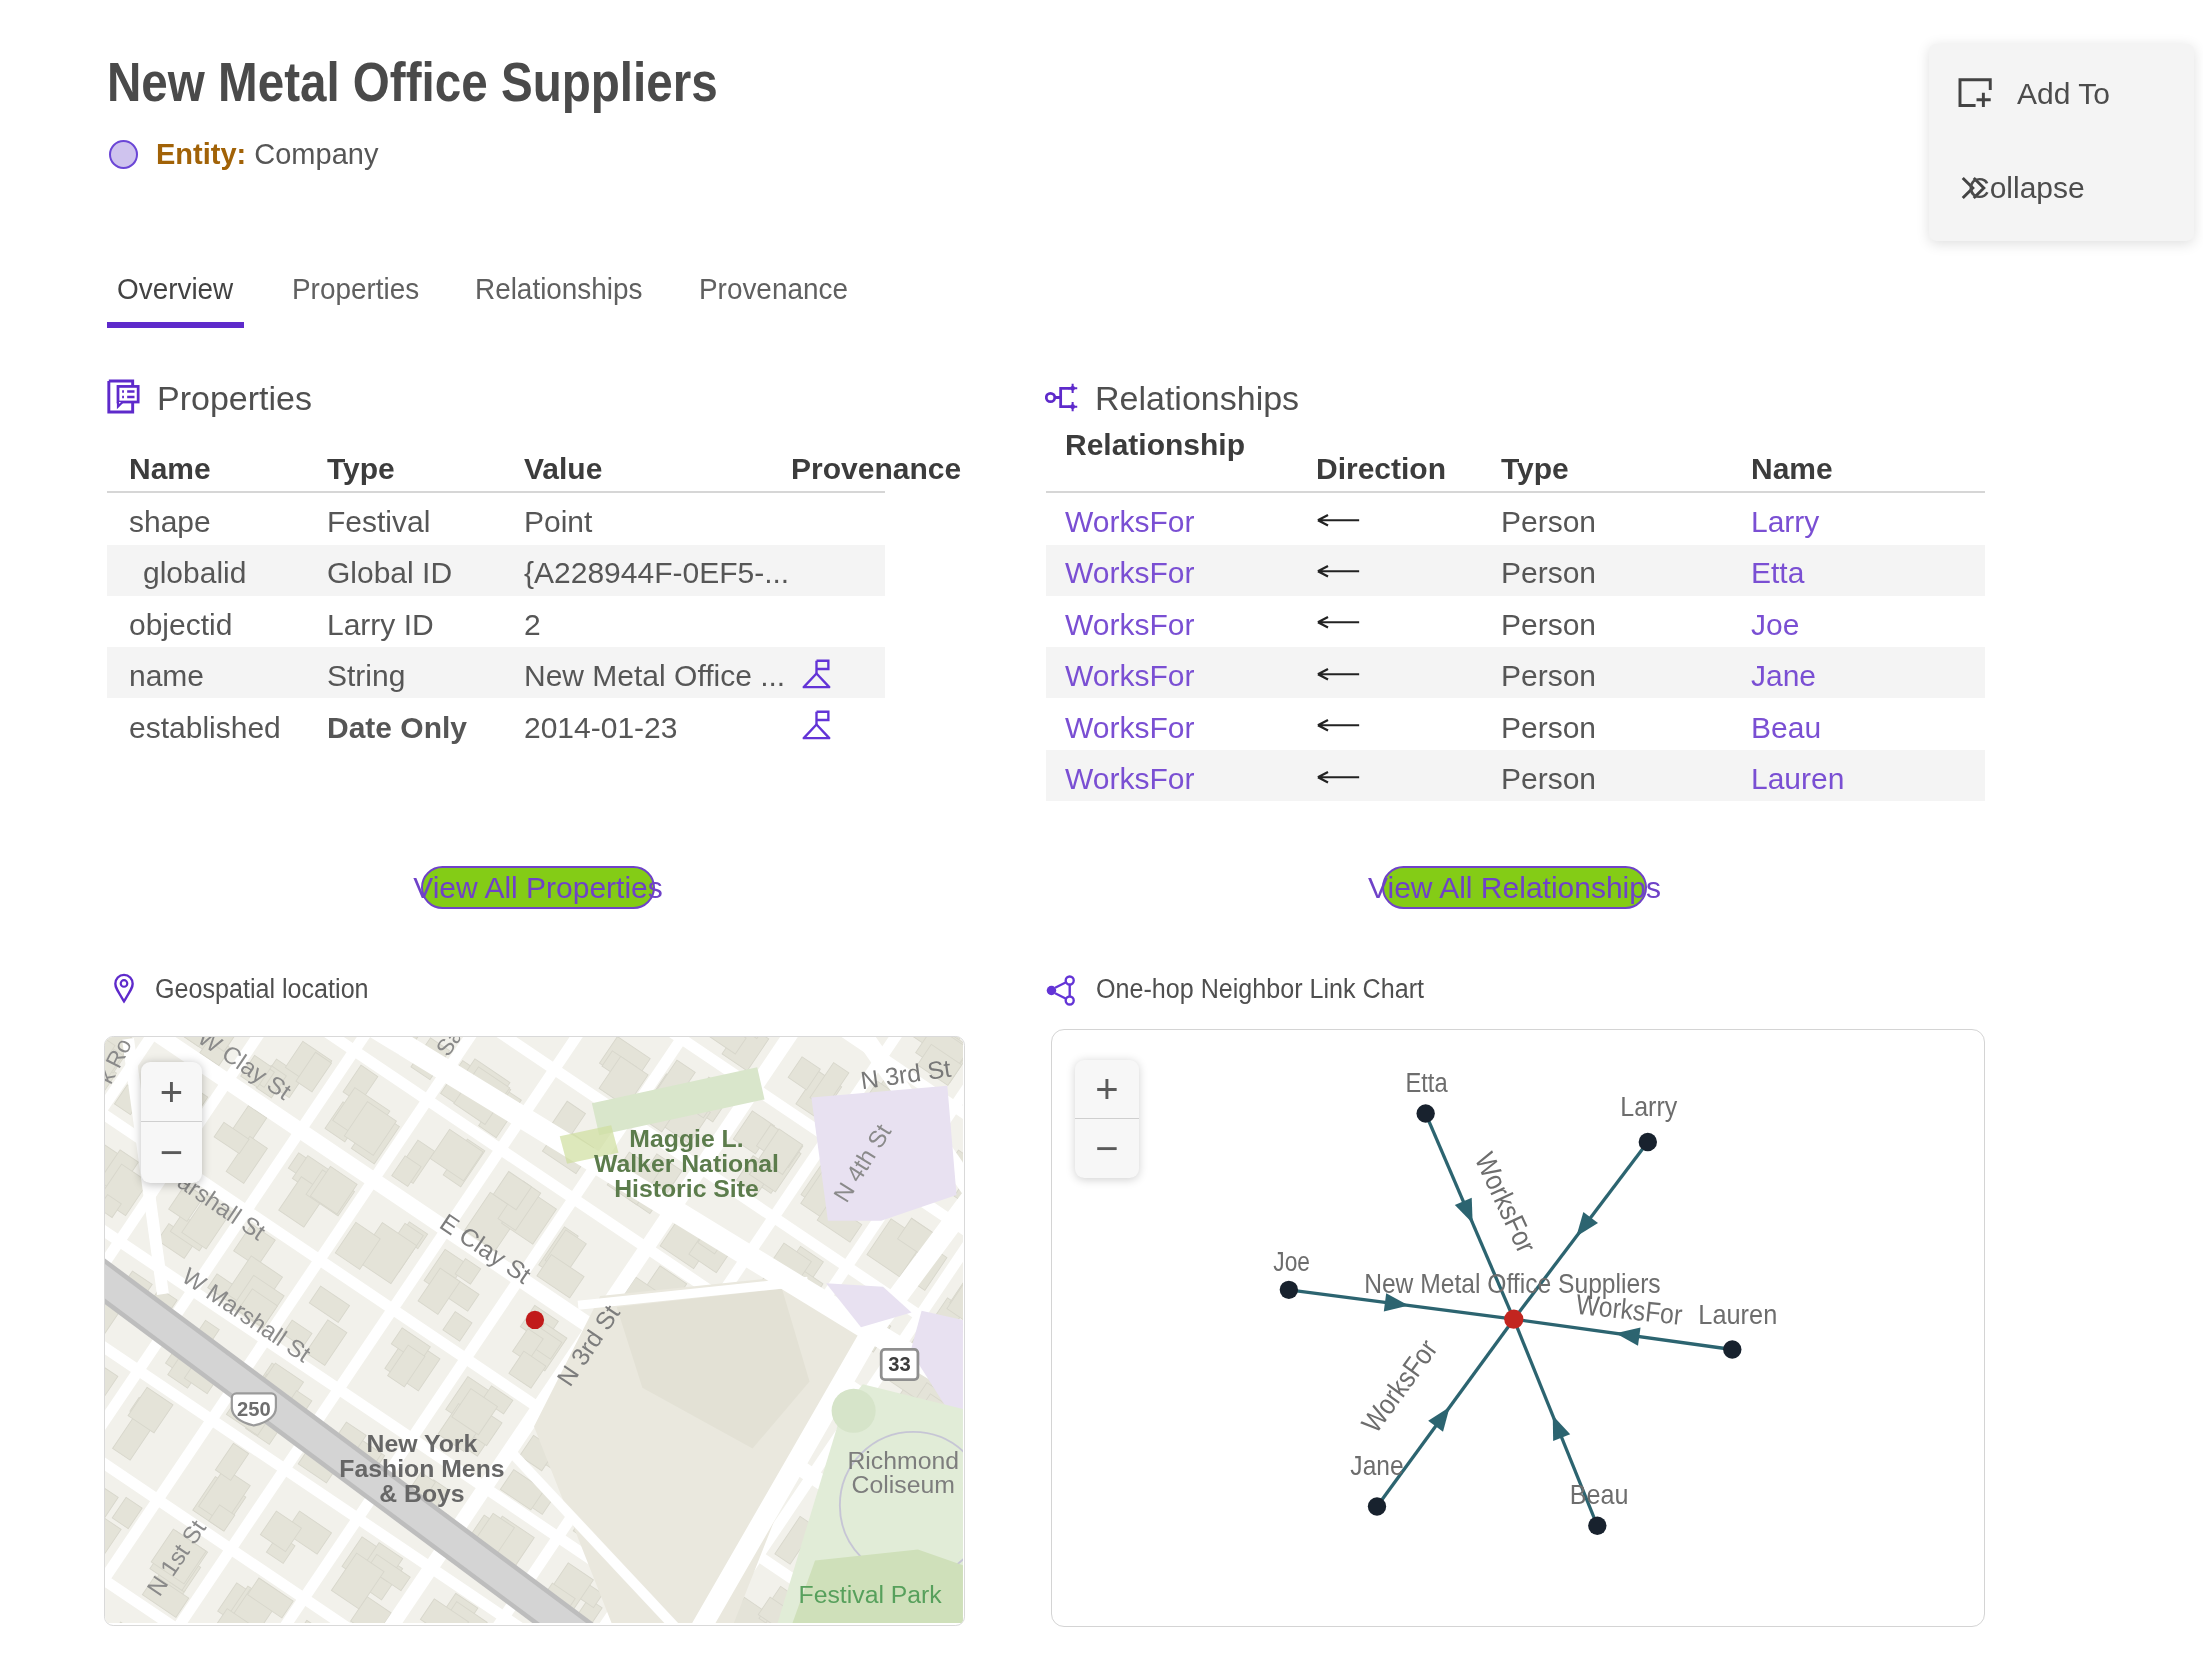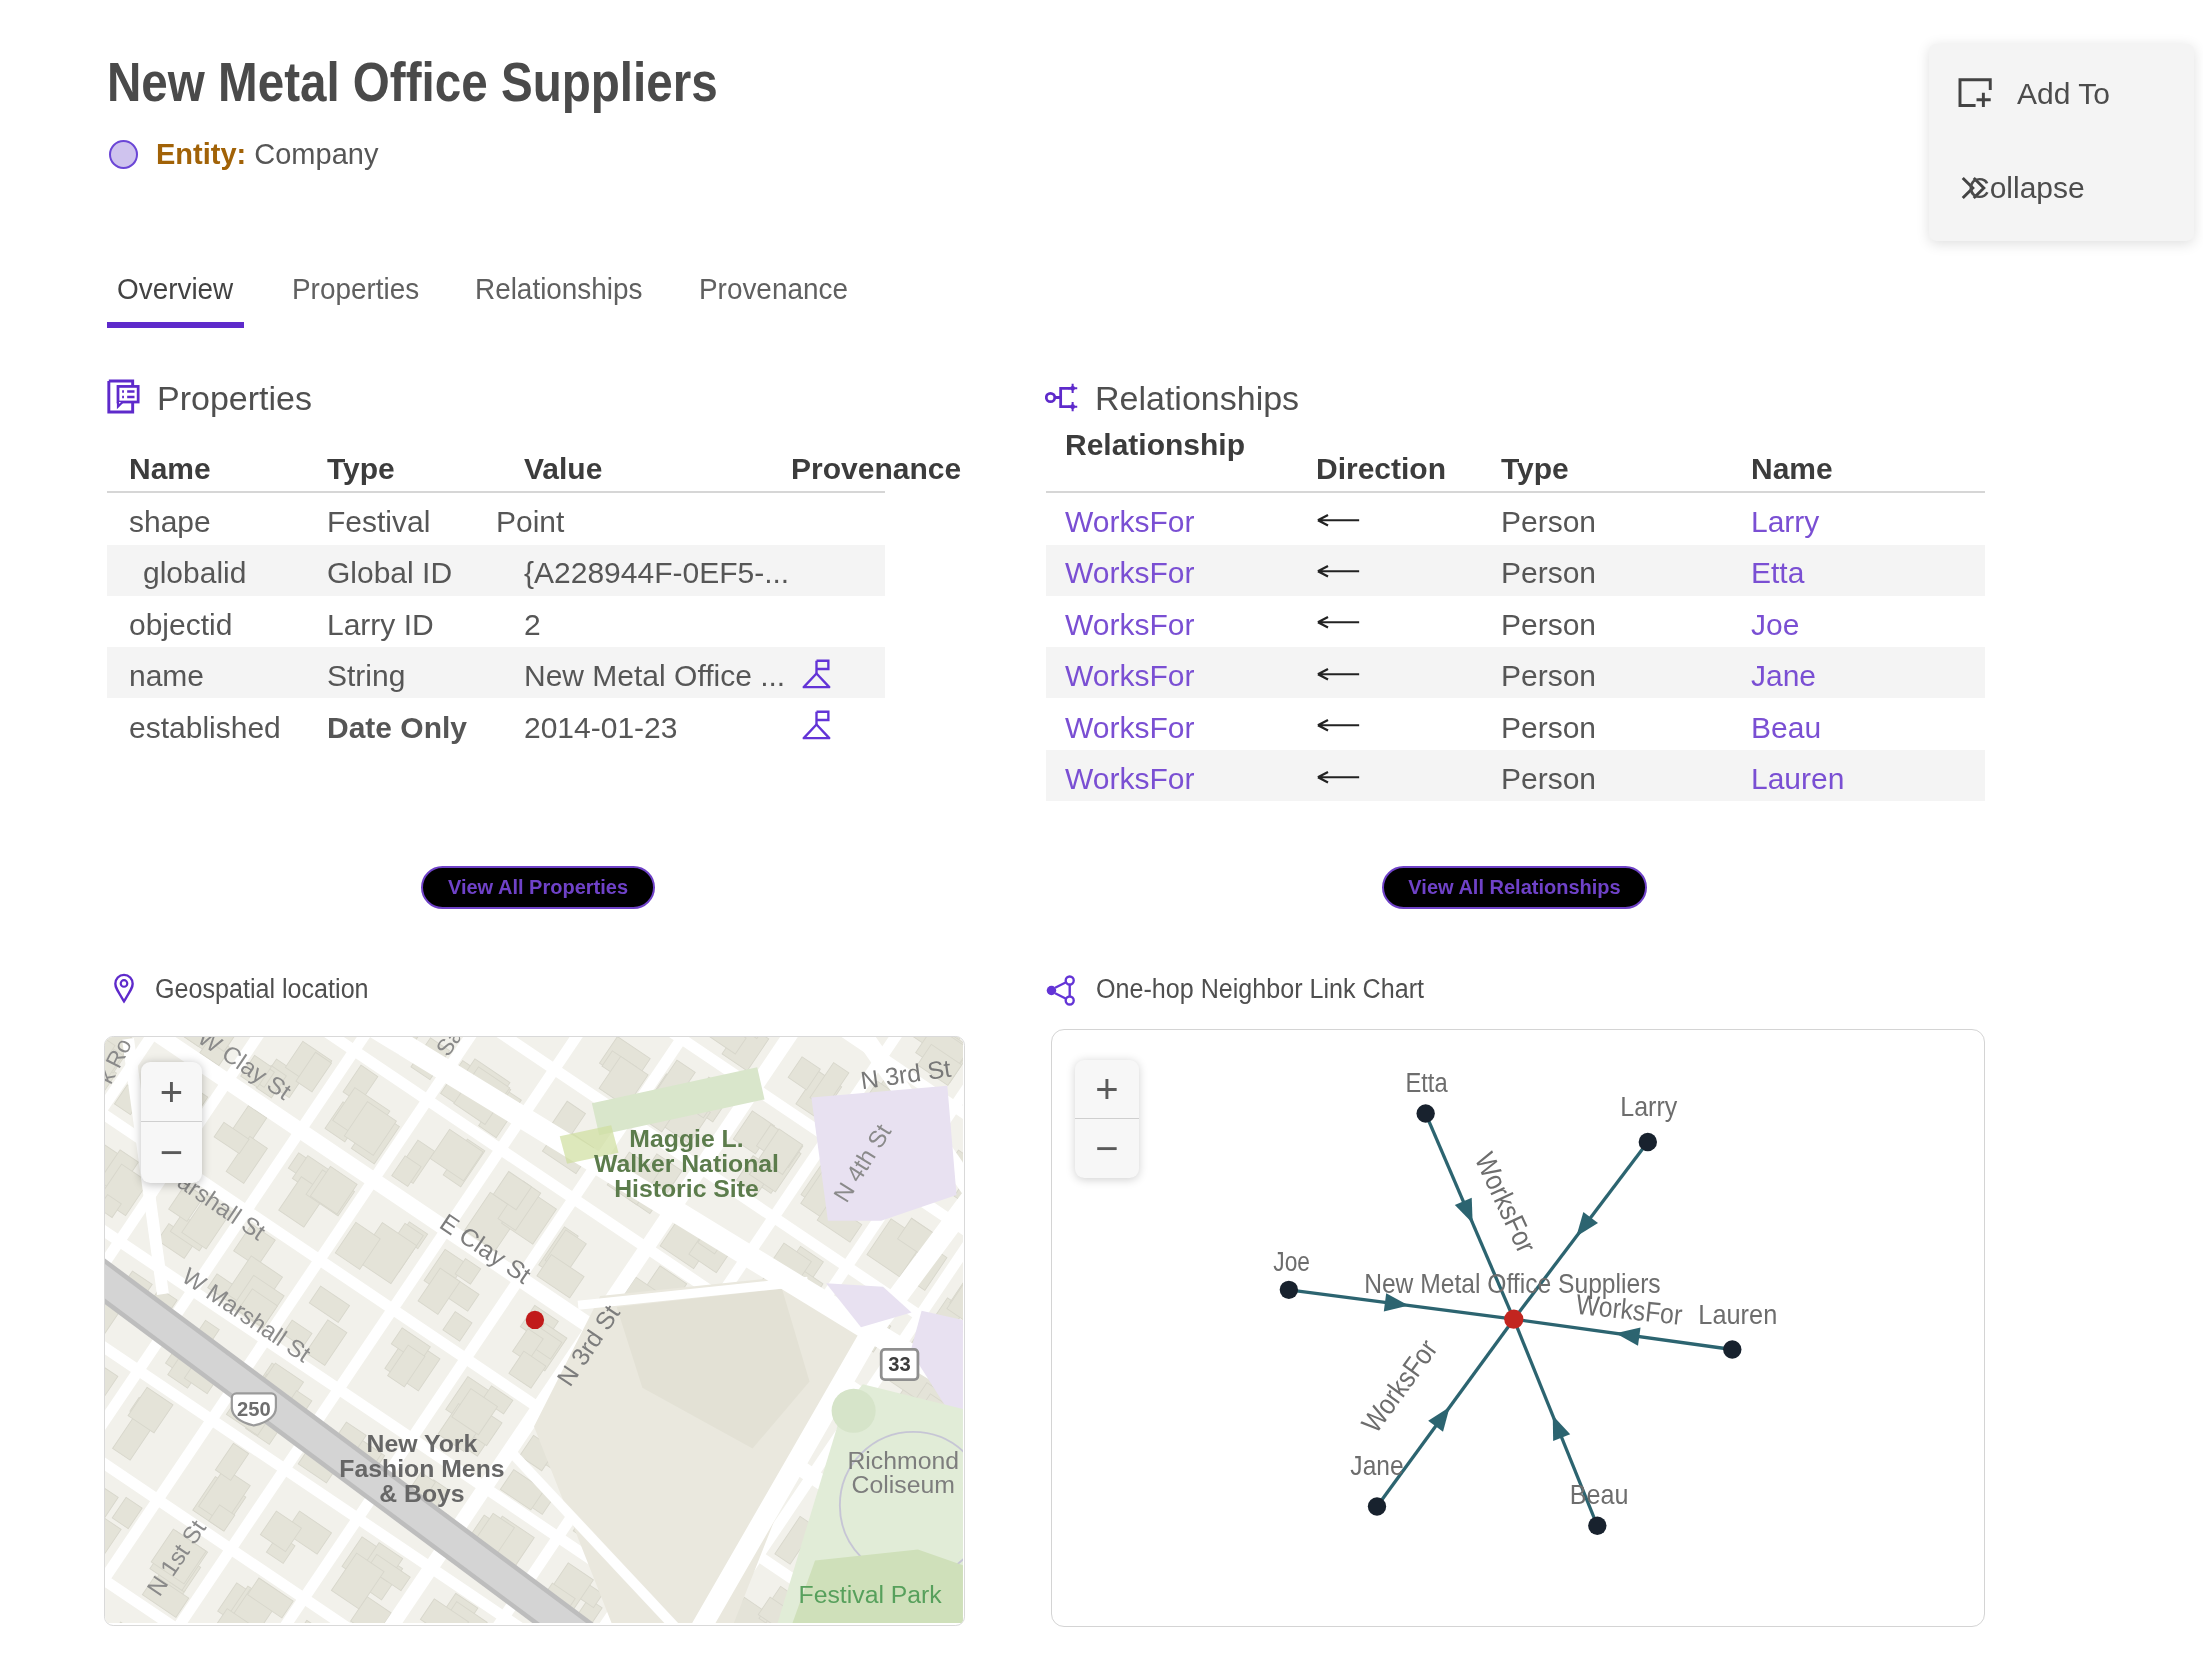--- a/index.html
+++ b/index.html
@@ -8,21 +8,21 @@
 .h1{font-size:55px;font-weight:700;color:#4a4a4a;letter-spacing:0px;}
 .tab{font-size:30px;color:#606060;transform:scaleX(0.93);transform-origin:left top;white-space:nowrap;}
 .tab.on{color:#424242;}
 .th{font-size:30px;font-weight:700;color:#3c3c3c;}
 .td{font-size:30px;color:#565656;}
 .lnk{font-size:30px;color:#7a4fd3;}
 .band{background:#f4f4f4;}
 .sechead{font-size:34px;color:#4f4f4f;}
 .sechead2{font-size:27px;color:#4f4f4f;transform:scaleX(0.93);transform-origin:left top;white-space:nowrap;}
 .pill{position:absolute;border:2.3px solid #6f42c8;border-radius:22px;color:#6f42c8;
-  font-size:20px;display:flex;align-items:center;justify-content:center;background:#000000;white-space:nowrap;letter-spacing:0px;font-weight:bold;}
+  font-size:30px;display:flex;align-items:center;justify-content:center;background:#84cc16;white-space:nowrap;letter-spacing:0px;}
 </style></head>
 <body>
 <div class="abs h1" style="left:107px;top:50px;transform:scaleX(0.865);transform-origin:left top;">New Metal Office Suppliers</div>
 <div class="abs" style="left:109px;top:140px;width:29px;height:29px;border-radius:50%;background:#cfc3ee;border:2.8px solid #6b46d6;box-sizing:border-box;"></div>
 <div class="abs" style="left:156px;top:138px;font-size:29px;color:#565656;"><b style="color:#a16207;">Entity:</b> Company</div>
 <div class="abs" style="left:1929px;top:44px;width:265px;height:197px;background:#f4f4f4;border-radius:7.3px;box-shadow:0 2.8px 13px rgba(0,0,0,0.13);"></div>
 <svg class="abs" style="left:1958px;top:78px;" width="37" height="33" viewBox="0 0 40 36">
 <path d="M35 13 V2 H2 v28 h17" fill="none" stroke="#434343" stroke-width="3.2"></path>
 <path d="M27.5 16 v15.5 M20 23.7 h15.5" stroke="#434343" stroke-width="3.2" fill="none"></path>
 </svg>
@@ -53,21 +53,21 @@
 <div class="abs sechead" style="left:1095px;top:379px;">Relationships</div>
 <div class="abs band" style="left:107px;top:545px;width:778px;height:51px;"></div>
 <div class="abs band" style="left:107px;top:647px;width:778px;height:51px;"></div>
 <div class="abs" style="left:107px;top:491px;width:778px;height:1.8px;background:#d6d6d6;"></div>
 <div class="abs th" style="left:129px;top:452px;">Name</div>
 <div class="abs th" style="left:327px;top:452px;">Type</div>
 <div class="abs th" style="left:524px;top:452px;">Value</div>
 <div class="abs th" style="left:791px;top:452px;">Provenance</div>
 <div class="abs td" style="left:129px;top:505px;">shape</div>
 <div class="abs td" style="left:327px;top:505px;">Festival</div>
-<div class="abs td" style="left:496px;top:505px;">Point</div>
+<div class="abs td" style="left:524px;top:505px;">Point</div>
 <div class="abs td" style="left:143px;top:556px;">globalid</div>
 <div class="abs td" style="left:327px;top:556px;">Global ID</div>
 <div class="abs td" style="left:524px;top:556px;">{A228944F-0EF5-...</div>
 <div class="abs td" style="left:129px;top:608px;">objectid</div>
 <div class="abs td" style="left:327px;top:608px;">Larry ID</div>
 <div class="abs td" style="left:524px;top:608px;">2</div>
 <div class="abs td" style="left:129px;top:659px;">name</div>
 <div class="abs td" style="left:327px;top:659px;">String</div>
 <div class="abs td" style="left:524px;top:659px;">New Metal Office ...</div>
 <svg class="abs" style="left:801px;top:656px;" width="31" height="35" viewBox="0 0 34 38">

